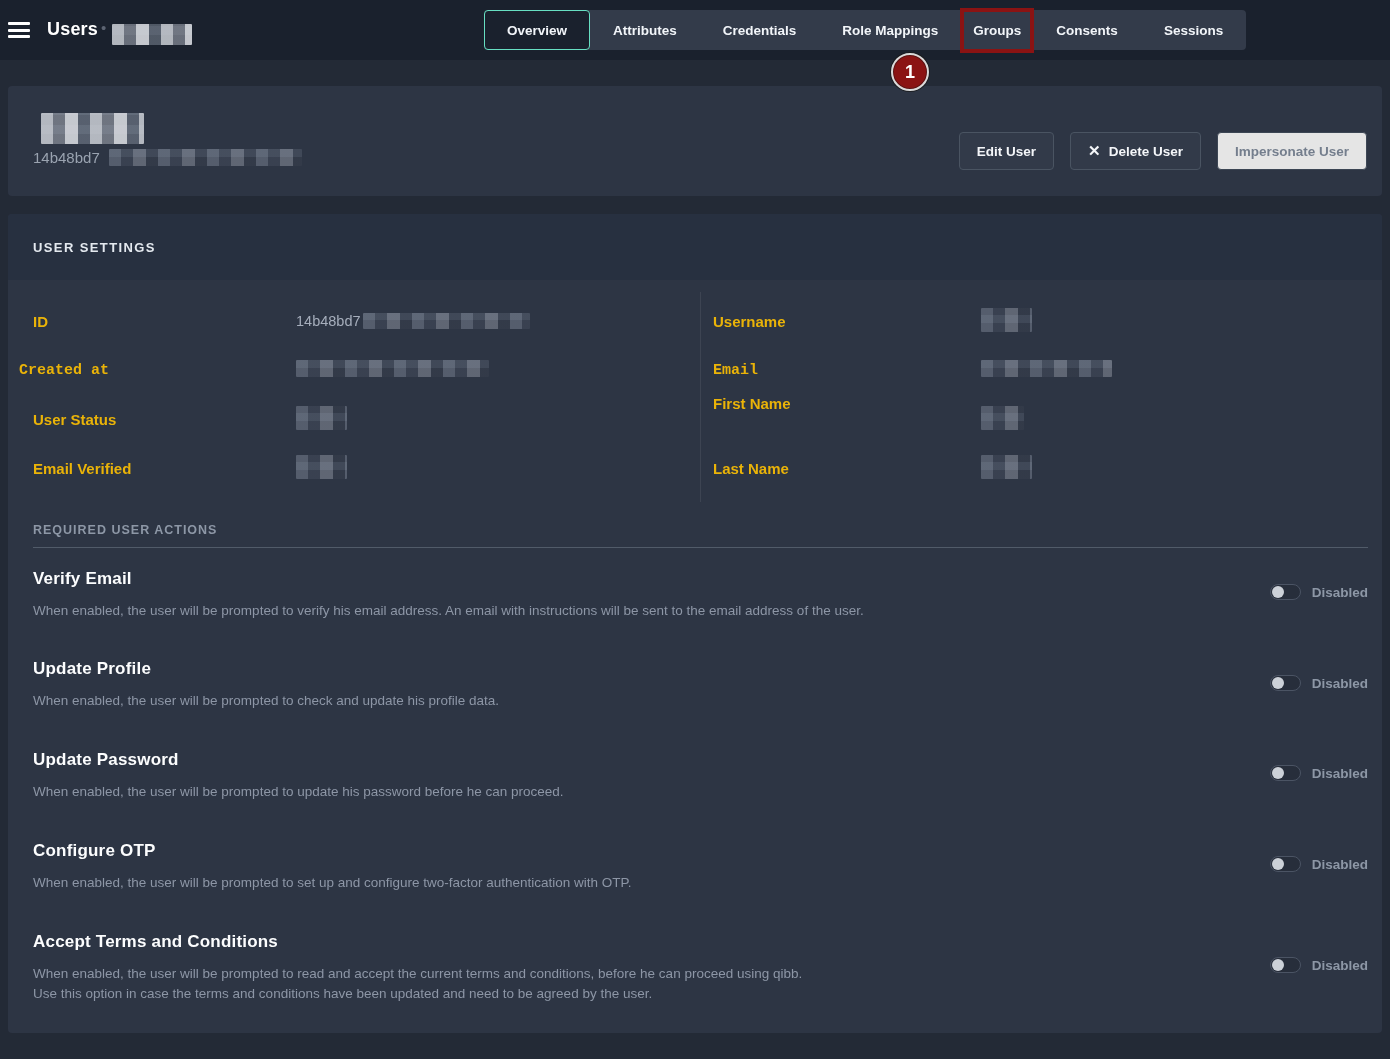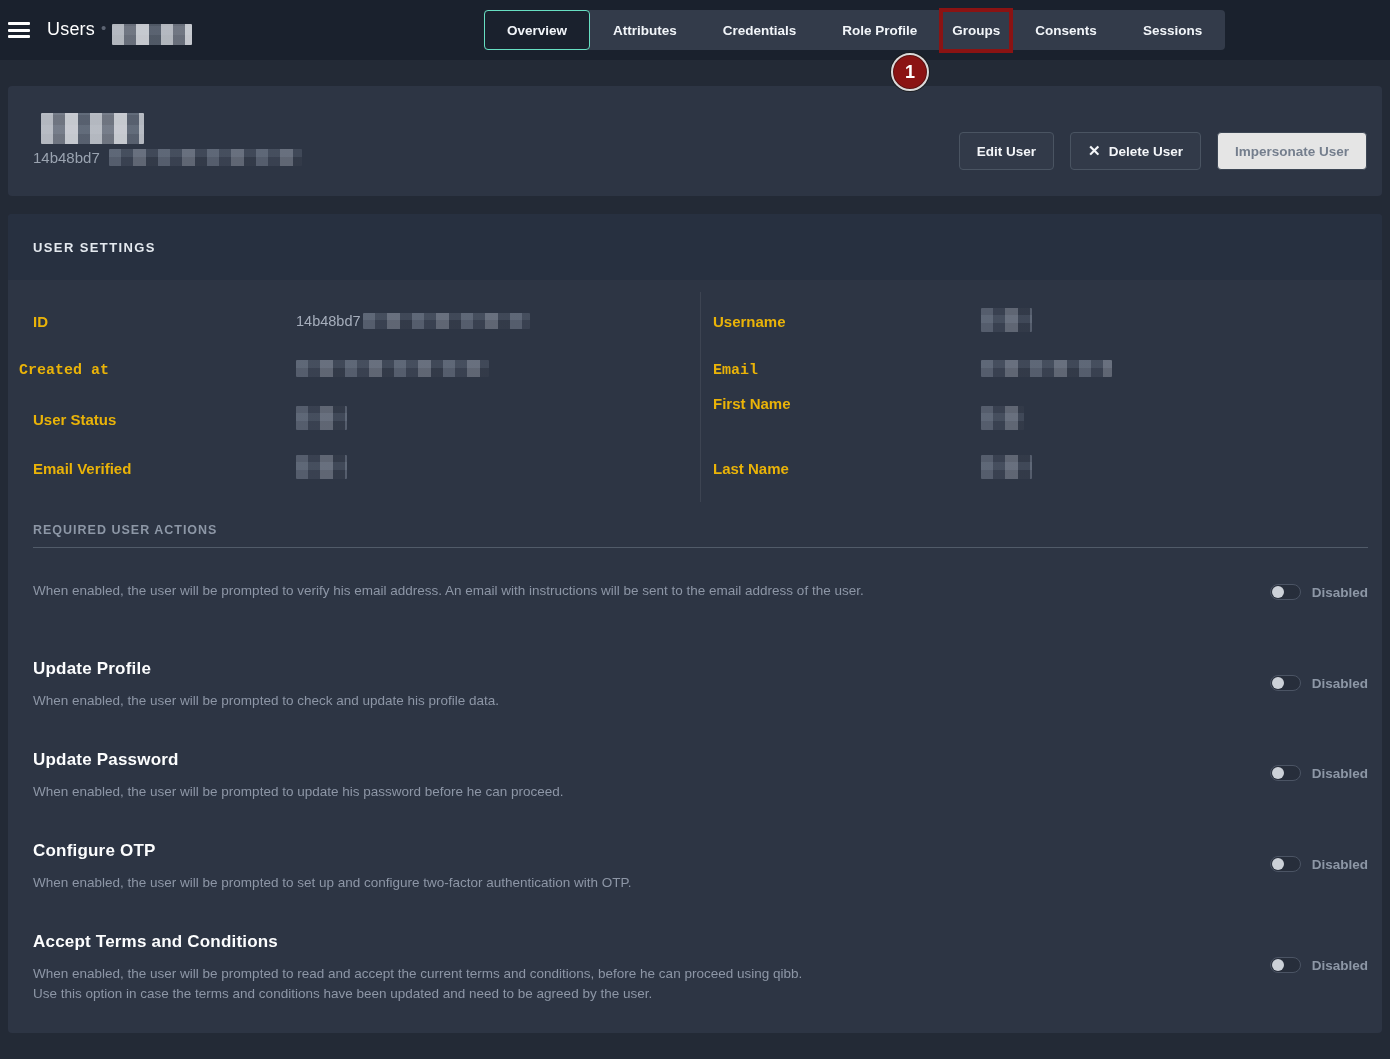--- a/index.html
+++ b/index.html
@@ -17,21 +17,21 @@
     position:absolute; left:0; top:0; width:1390px; height:60px;
     background:#1a212d;
   }
   .hamburger {
     position:absolute; left:8px; top:22px; width:22px; height:16px;
     display:flex; flex-direction:column; justify-content:space-between; cursor:pointer;
   }
   .hamburger span { display:block; height:3px; background:#ffffff; border-radius:1px; }
   .nav-title {
     position:absolute; left:47px; top:19px;
-    font-size:18px; font-weight:normal; color:#ffffff; letter-spacing:.2px;
+    font-size:18px; font-weight:bold; color:#ffffff; letter-spacing:.2px;
   }
   .nav-sep {
     position:absolute; left:101px; top:19px; font-size:15px; color:#5c6472;
   }
   .nav-name-blur { position:absolute; left:112px; top:24px; width:80px; height:21px; }
 
   
   .mosaic {
     display:inline-block; border-radius:1px;
     background-image:
@@ -160,21 +160,21 @@
       <span></span>
   </div>
   <div class="nav-title">Users</div>
   <div class="nav-sep">•</div>
   <div class="nav-name-blur mosaic bright"></div>
 
   <div class="tabbar">
     <div class="tab active">Overview</div>
     <div class="tab">Attributes</div>
     <div class="tab">Credentials</div>
-    <div class="tab">Role Profile</div>
+    <div class="tab">Role Mappings</div>
     <div class="tab groups">
       <span>Groups</span>
       <div class="annotation-box"></div>
     </div>
     <div class="tab">Consents</div>
     <div class="tab">Sessions</div>
   </div>
 
   <div class="step-badge">1</div>
 </div>
@@ -244,20 +244,21 @@
     <span class="lbl">Last Name</span>
   </div>
   <div class="mosaic dim" style="position:absolute; left:973px; top:241px; width:51px; height:24px;"></div>
 
   <div class="col-divider"></div>
 
   <div class="rua-title">REQUIRED USER ACTIONS</div>
   <div class="rua-divider"></div>
 
   <div class="action" style="top:355px;">
+    <h3>Verify Email</h3>
     <div class="desc">When enabled, the user will be prompted to verify his email address. An email with instructions will be sent to the email address of the user.</div>
   </div>
   <div class="toggle-row" style="top:370px;">
     <div class="toggle">
         <div class="knob"></div>
       </div>
     <span class="state">Disabled</span>
   </div>
 
   <div class="action" style="top:445px;">

